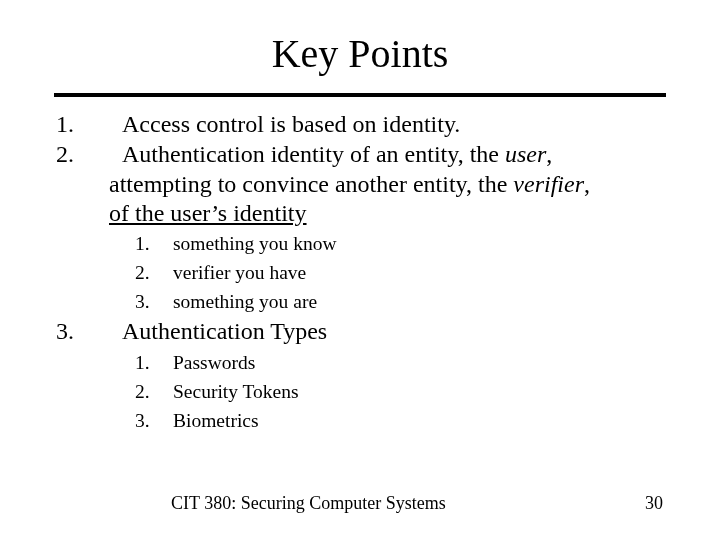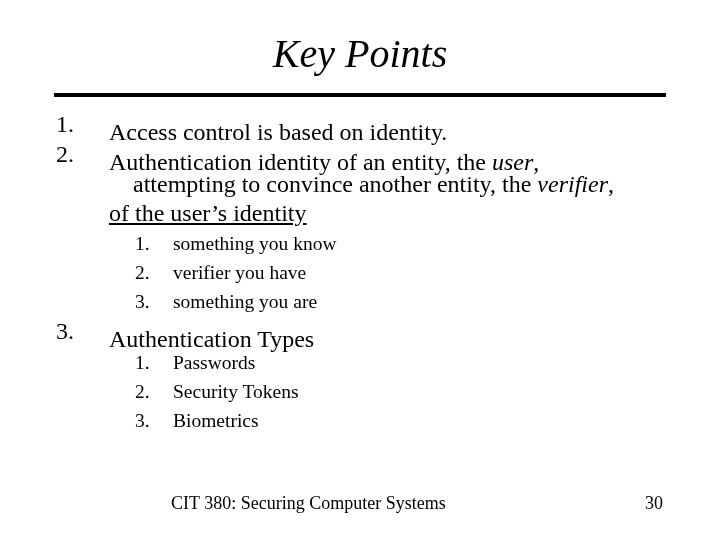--- a/index.html
+++ b/index.html
@@ -1,25 +1,25 @@
 <!DOCTYPE html>
 <html><head>
   <meta charset="utf-8">
   <style>
     html, body { margin: 0; padding: 0; background: #ffffff; }
     body { width: 720px; height: 540px; position: relative; overflow: hidden;
            font-family: "Liberation Serif", "DejaVu Serif", serif; color: #000000; }
     .title { position: absolute; left: 0; top: 30px; width: 720px; text-align: center;
-             font-size: 40px; line-height: 48px; font-style: italic; }
+             font-size: 40px; line-height: 48px; }
     .rule { position: absolute; left: 54px; top: 93px; width: 612px; height: 4px; background: #000000; }
     .row { position: absolute; white-space: nowrap; }
     .l1 { font-size: 24px; line-height: 27px; }
     .l2 { font-size: 19.5px; line-height: 29px; }
     .num1 { position: absolute; left: 0; }
-    .text1 { position: absolute; left: 53px; margin-top: 8px; }
+    .text1 { position: absolute; left: 66px; }
     .num2 { position: absolute; left: 0; }
     .text2 { position: absolute; left: 38px; }
     i { font-style: italic; }
     .footer { position: absolute; top: 495px; font-size: 18px; line-height: 16px; }
   </style>
 </head>
 <body>
 
 <div>
   <div class="title">Key Points</div>
@@ -27,21 +27,21 @@
 
   <div class="row l1" style="left:56px; top:111px;">
     <span class="num1">1.</span>
     <span class="text1">Access control is based on identity.</span>
   </div>
 
   <div class="row l1" style="left:56px; top:141px;">
     <span class="num1">2.</span>
     <span class="text1"><span>Authentication identity of an entity, the </span><i>user</i><span>,</span></span>
   </div>
-  <div class="row l1" style="left:109px; top:171px;margin-left:24px;">
+  <div class="row l1" style="left:109px; top:171px;">
     <span>attempting to convince another entity, the </span><i>verifier</i><span>,</span>
   </div>
   <div class="row l1" style="left:109px; top:200px;text-decoration:underline;">
     <span>of the user’s identity</span>
   </div>
 
   <div class="row l2" style="left:135px; top:229px;">
     <span class="num2">1.</span>
     <span class="text2">something you know</span>
   </div>

